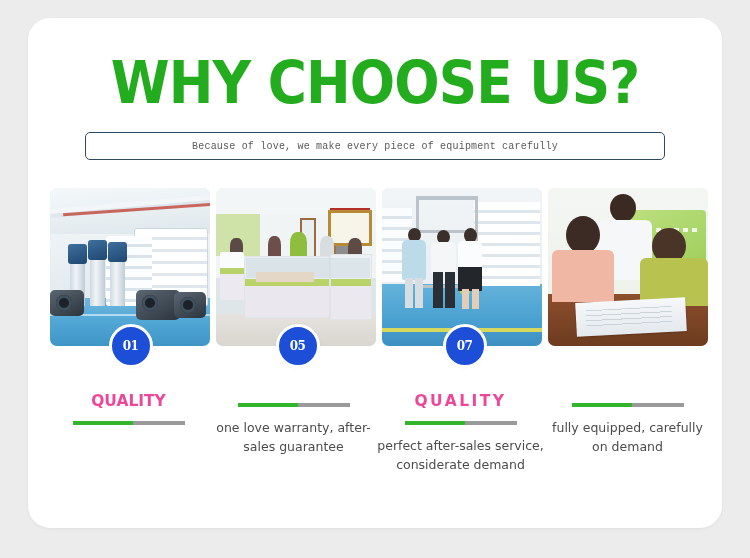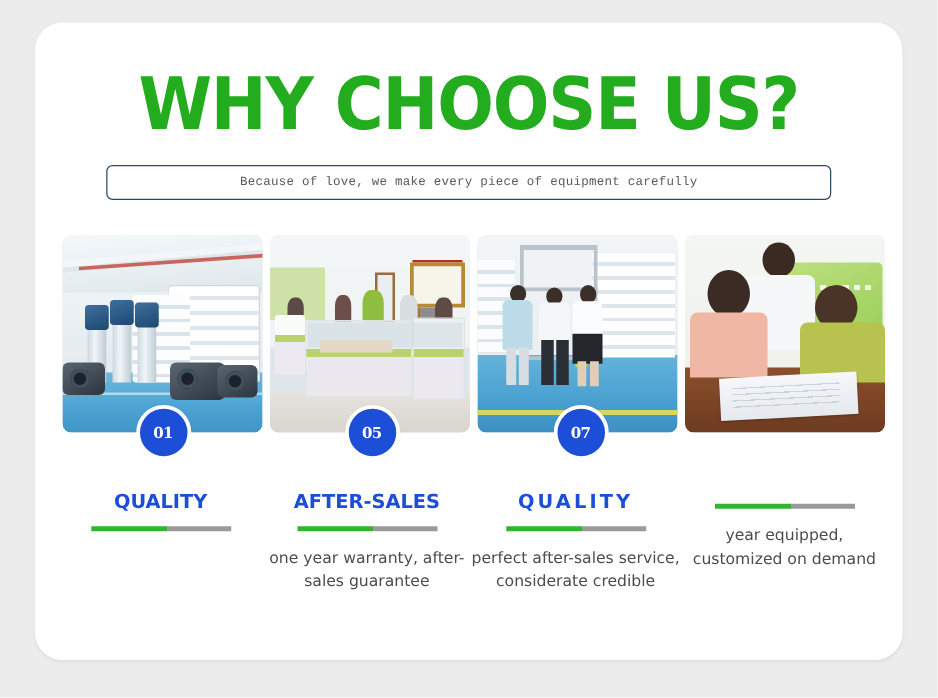--- a/index.html
+++ b/index.html
@@ -137,21 +137,21 @@
     width: 161px;
     display: flex;
     flex-direction: column;
     align-items: center;
   }
 
   .feature-title {
     font-family: "DejaVu Sans", sans-serif;
     font-weight: bold;
     font-size: 15.5px;
-    color: #1d4ed8;
+    color: #ec4899;
     white-space: nowrap;
     text-align: center;
   }
 
   .feature-title.spaced { letter-spacing: 2.5px; }
 
   .divider {
     margin-top: 11px;
     width: 112px;
     height: 4px;
@@ -372,31 +372,30 @@
   </div>
 
   <div class="features">
 
     <div class="feature">
       <div class="feature-title">QUALITY</div>
       <div class="divider"></div>
     </div>
 
     <div class="feature">
-      <div class="feature-title">AFTER-SALES</div>
       <div class="divider"></div>
-      <div class="feature-desc">one year warranty, after-sales guarantee</div>
+      <div class="feature-desc">one love warranty, after-sales guarantee</div>
     </div>
 
     <div class="feature">
       <div class="feature-title spaced">QUALITY</div>
       <div class="divider"></div>
-      <div class="feature-desc">perfect after-sales service, considerate credible</div>
+      <div class="feature-desc">perfect after-sales service, considerate demand</div>
     </div>
 
     <div class="feature">
       <div class="divider"></div>
-      <div class="feature-desc">year equipped, customized on demand</div>
+      <div class="feature-desc">fully equipped, carefully on demand</div>
     </div>
 
   </div>
 
 </div>
 
 </body></html>

